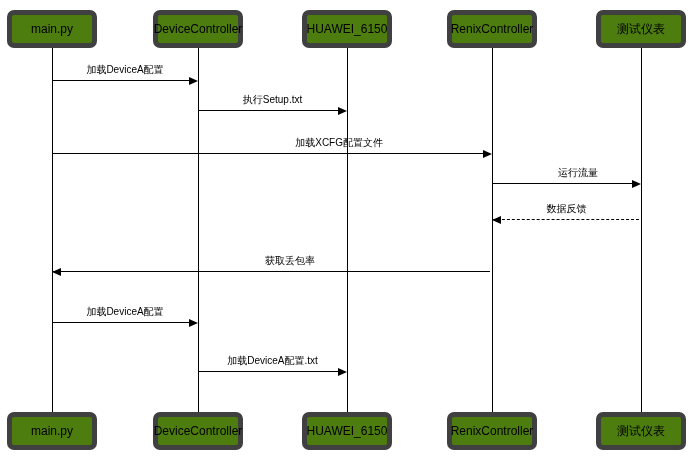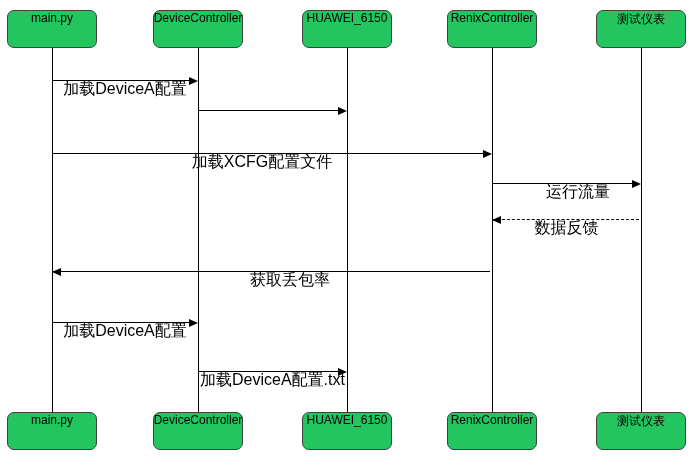--- a/index.html
+++ b/index.html
@@ -11,24 +11,25 @@
   .stage {
     position: relative;
     width: 689px;
     height: 463px;
     background: #ffffff;
     overflow: hidden;
   }
   .actor-box {
     position: absolute;
     box-sizing: border-box;
-    background: #22c55e;
-    border: 1px solid #404040;
+    background: #4d7c0f;
+    border: 5px solid #404040;
     border-radius: 7px;
     display: flex;
+    align-items: center;
     justify-content: center;
     z-index: 3;
   }
   .actor-label {
     font-size: 12px;
     color: #000000;
     white-space: nowrap;
     text-align: center;
   }
   .lifeline {
@@ -57,25 +58,24 @@
   }
   .arrowhead.left {
     border-top: 4px solid transparent;
     border-bottom: 4px solid transparent;
     border-right: 9px solid #000000;
   }
   .msg-label {
     position: absolute;
     width: 220px;
     text-align: center;
-    font-size: 16px;
+    font-size: 10px;
     color: #000000;
     white-space: nowrap;
     z-index: 2;
-    margin-top: 16px;
   }
 </style>
 </head>
 <body>
 
 <div class="stage">
     <div class="lifeline" style="left: 52px; top: 48px; height: 364px;"></div>
     <div class="actor-box" style="left: 7px; top: 10px; width: 90px; height: 38px;">
       <span class="actor-label">main.py</span>
     </div>
@@ -108,23 +108,24 @@
       <span class="actor-label">测试仪表</span>
     </div>
     <div class="actor-box" style="left: 596px; top: 412px; width: 90px; height: 38px;">
       <span class="actor-label">测试仪表</span>
     </div>
     <div class="msg-line solid" style="left: 52px; top: 80px; width: 144px;"></div>
     <div class="arrowhead right" style="left: 189px; top: 77px;"></div>
     <div class="msg-label" style="left: 15px; top: 63px;">加载DeviceA配置</div>
     <div class="msg-line solid" style="left: 198px; top: 110px; width: 147px;"></div>
     <div class="arrowhead right" style="left: 338px; top: 107px;"></div>
+    <div class="msg-label" style="left: 162.5px; top: 93px;">执行Setup.txt</div>
     <div class="msg-line solid" style="left: 52px; top: 153px; width: 438px;"></div>
     <div class="arrowhead right" style="left: 483px; top: 150px;"></div>
-    <div class="msg-label" style="left: 152px; top: 136px;">加载XCFG配置文件</div>
+    <div class="msg-label" style="left: 163px; top: 136px; text-align: right;">加载XCFG配置文件</div>
     <div class="msg-line solid" style="left: 492px; top: 183px; width: 147px;"></div>
     <div class="arrowhead right" style="left: 632px; top: 180px;"></div>
     <div class="msg-label" style="left: 468px; top: 166px; text-align: center;">运行流量</div>
     <div class="msg-line dashed" style="left: 492px; top: 219px; width: 147px;"></div>
     <div class="arrowhead left" style="left: 492px; top: 216px;"></div>
     <div class="msg-label" style="left: 456.5px; top: 202px;">数据反馈</div>
     <div class="msg-line solid" style="left: 52px; top: 271px; width: 438px;"></div>
     <div class="arrowhead left" style="left: 52px; top: 268px;"></div>
     <div class="msg-label" style="left: 180px; top: 254px;">获取丢包率</div>
     <div class="msg-line solid" style="left: 52px; top: 322px; width: 144px;"></div>

